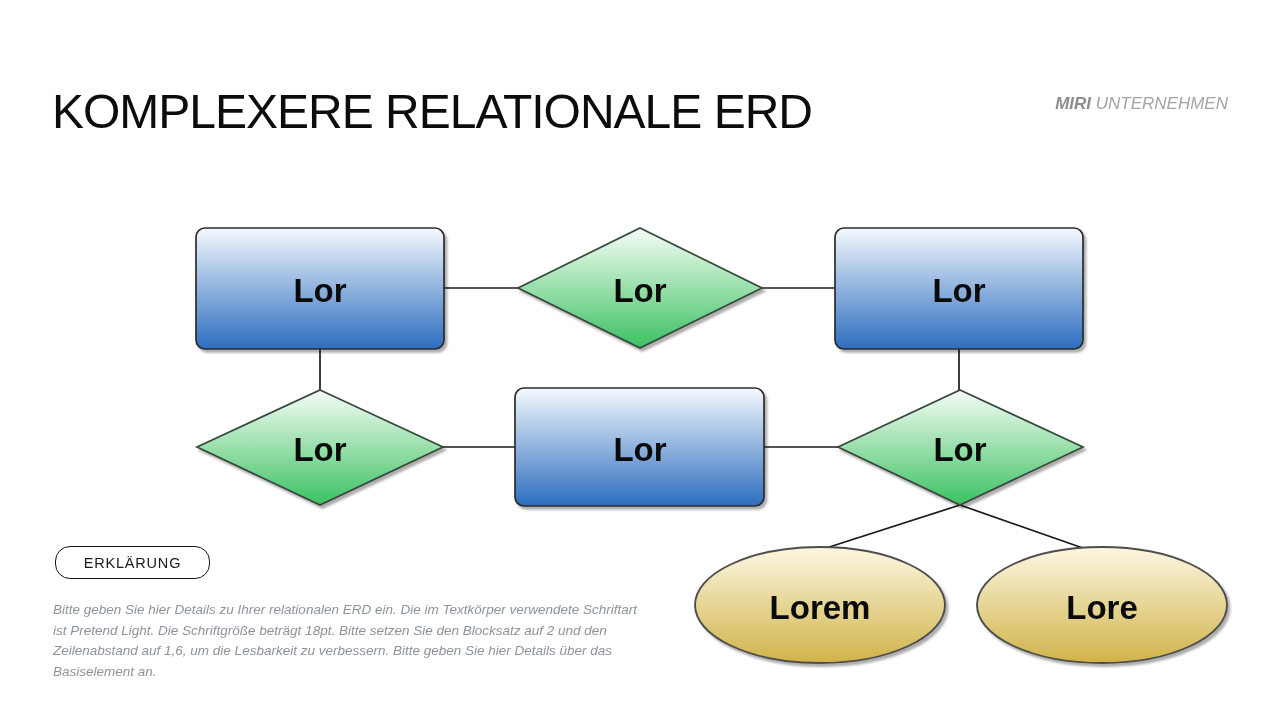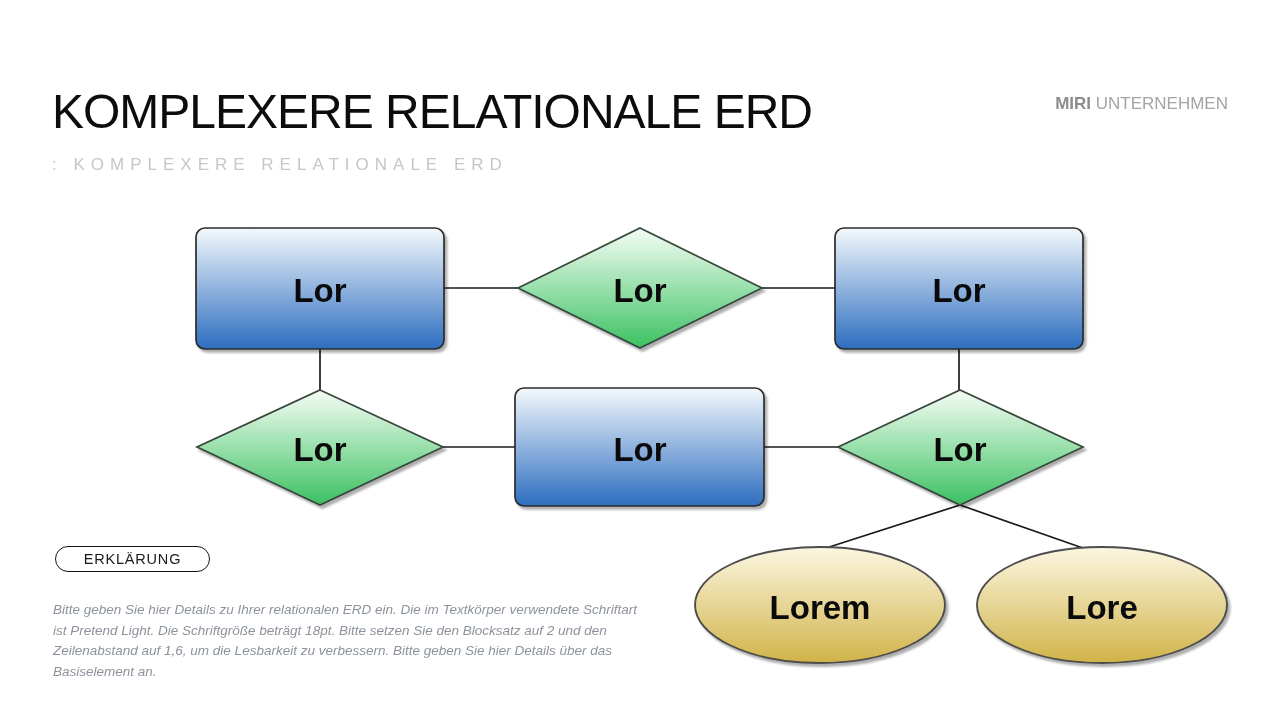--- a/index.html
+++ b/index.html
@@ -11,44 +11,43 @@
   .title{
     font-size:48px;font-weight:400;letter-spacing:-1px;color:#0c0c0c;
     white-space:nowrap;line-height:1.1;
   }
   .subtitle{
     margin-top:16px;font-size:17px;font-weight:400;letter-spacing:6px;
     color:#c7c7c9;white-space:nowrap;
   }
   .header-right{
     position:absolute;right:52px;top:90px;text-align:right;
-    font-size:17px;color:#a4a4a6;line-height:1.62;white-space:nowrap;
+    font-size:17px;color:#a4a4a6;line-height:1.62;white-space:nowrap;font-style:italic;
   }
   .brand-bold{font-weight:bold;color:#8d8d8f;}
   .diagram-svg{position:absolute;left:0;top:0;}
   .legend-button{
-    position:absolute;left:55px;top:546px;width:155px;height:26px;
+    position:absolute;left:55px;top:546px;width:155px;height:33px;
     border:1.6px solid #141414;border-radius:15px;box-sizing:border-box;
     display:flex;align-items:center;justify-content:center;
     font-size:14.5px;letter-spacing:0.8px;color:#1a1a1a;background:#ffffff;
   }
   .description{
     position:absolute;left:53px;top:600px;width:596px;
     font-size:13.5px;line-height:1.53;color:#8d939c;text-align:left;font-style:italic;
   }
   .node-label{
     font-family:"Liberation Sans",sans-serif;font-weight:bold;font-size:33px;fill:#0a0a0a;
   }
 </style>
 </head>
 <body>
 
 <div class="header-left">
   <div class="title">KOMPLEXERE RELATIONALE ERD</div>
-  <div class="subtitle">: KOMPLEXERE RELATIONALE ERD</div>
 </div>
 
 <div class="header-right">
   <div><span class="brand-bold">MIRI</span> <span>UNTERNEHMEN</span></div>
 </div>
 
 <svg class="diagram-svg" width="1280" height="720" viewBox="0 0 1280 720">
   <defs>
     <linearGradient id="gradBlue" x1="0" y1="0" x2="0" y2="1">
       <stop offset="0" stop-color="#f4f8fc"></stop>

